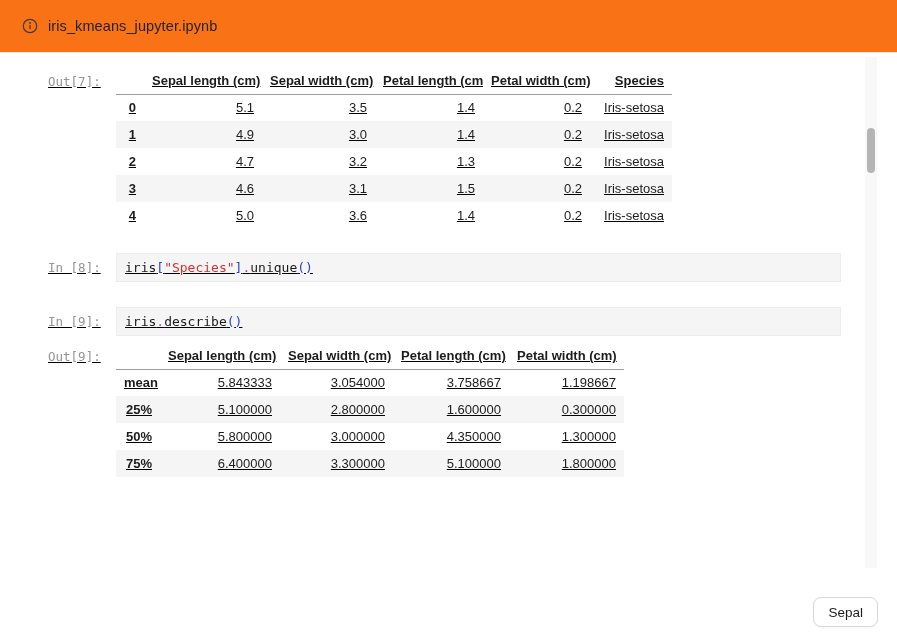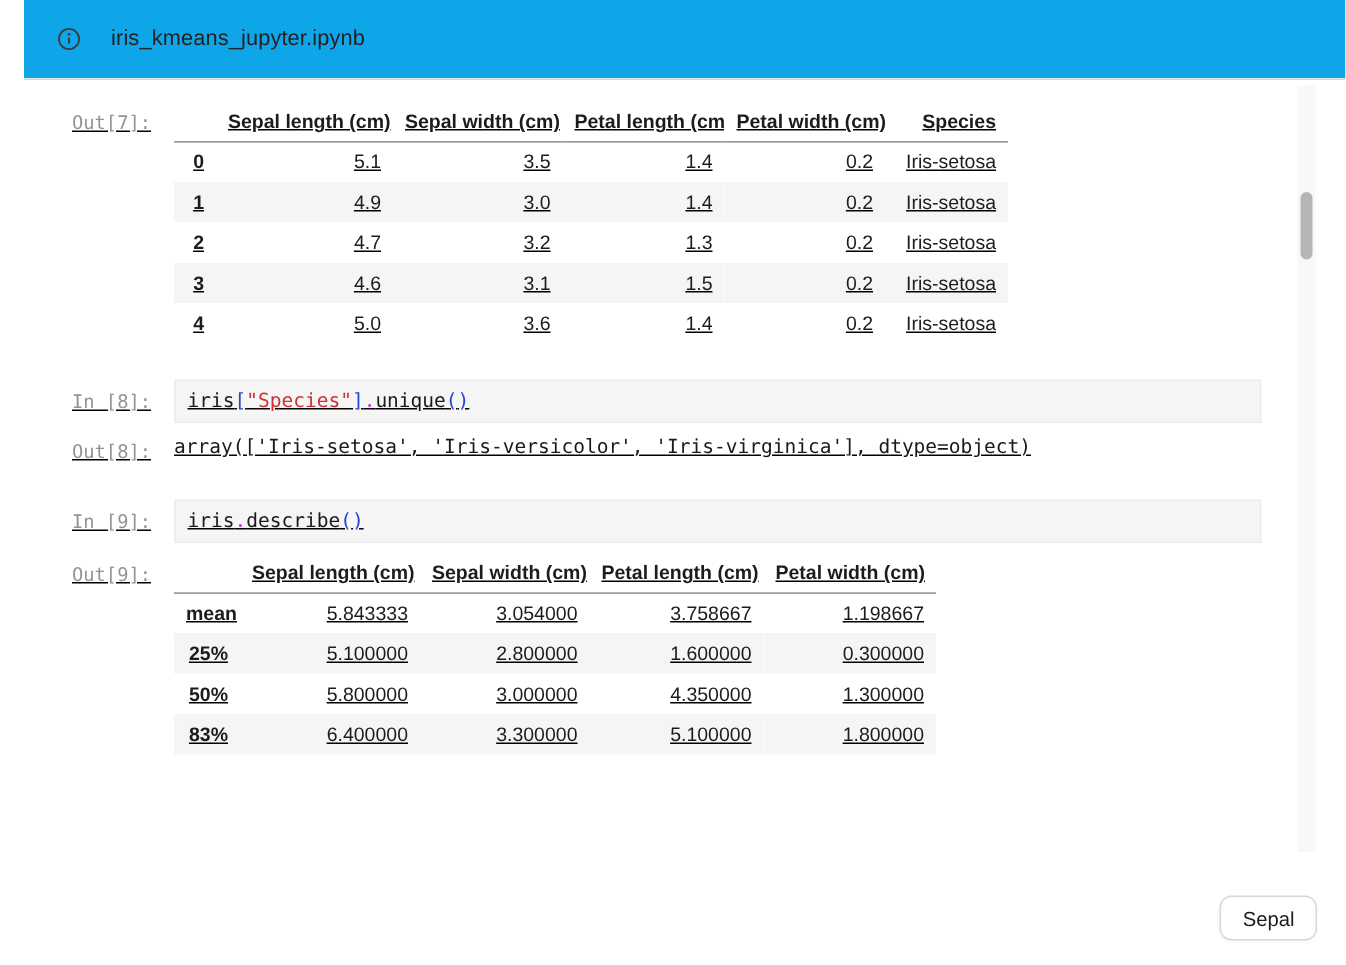--- a/index.html
+++ b/index.html
@@ -2,23 +2,23 @@
 <html><head>
 <meta charset="utf-8">
 <style>
   * { margin:0; padding:0; box-sizing:border-box; }
   html,body { width:897px; height:643px; overflow:hidden; background:#ffffff;
               font-family:"Liberation Sans", sans-serif; }
 
   .preview { position:relative; width:897px; height:643px; background:#fff; }
 
   
-  .hdr { position:absolute; top:0; left:16px; right:0; height:53px;
-         display:flex; align-items:center; gap:20px; padding-left:22px;
-         border-bottom:1px solid #e7e7e7; background:#0ea5e9; }
+  .hdr { position:absolute; top:0; left:0; right:0; height:53px;
+         display:flex; align-items:center; gap:10px; padding-left:22px;
+         border-bottom:1px solid #e7e7e7; background:#f97316; }
   .hdr .title { font-size:14.5px; font-weight:500; color:#232323; letter-spacing:.1px; }
   .info-ic { width:16px; height:16px; display:block; }
 
   
   .content { position:absolute; top:53px; left:0; right:56px; bottom:63px;
              padding:15px 0 0 48px; overflow:hidden;text-decoration:underline; }
 
   .cell { display:flex; align-items:flex-start; }
   .label { width:58px; flex:0 0 58px; font-family:"DejaVu Sans Mono","Liberation Mono",monospace;
            font-size:12.5px; color:#949494; white-space:pre; }
@@ -152,26 +152,20 @@
       </div>
     </div>
 
     <div class="cell mt-in8">
       <div class="label lbl-code">In [8]:</div>
       <div class="cell-body">
         <div class="code-box"><span style="color: rgb(26, 26, 26);">iris</span><span style="color: rgb(39, 69, 212);">[</span><span style="color: rgb(208, 49, 49);">"Species"</span><span style="color: rgb(39, 69, 212);">]</span><span style="color: rgb(178, 63, 196);">.</span><span style="color: rgb(26, 26, 26);">unique</span><span style="color: rgb(39, 69, 212);">(</span><span style="color: rgb(39, 69, 212);">)</span></div>
       </div>
     </div>
 
-    <div class="cell mt-out8">
-      <div class="label lbl-out">Out[8]:</div>
-      <div class="cell-body">
-        <div class="out-text">array(['Iris-setosa', 'Iris-versicolor', 'Iris-virginica'], dtype=object)</div>
-      </div>
-    </div>
 
     <div class="cell mt-in9">
       <div class="label lbl-code">In [9]:</div>
       <div class="cell-body">
         <div class="code-box"><span style="color: rgb(26, 26, 26);">iris</span><span style="color: rgb(178, 63, 196);">.</span><span style="color: rgb(26, 26, 26);">describe</span><span style="color: rgb(39, 69, 212);">(</span><span style="color: rgb(39, 69, 212);">)</span></div>
       </div>
     </div>
 
     <div class="cell mt-out9">
       <div class="label lbl-table">Out[9]:</div>
@@ -202,21 +196,21 @@
                 <td>0.300000</td>
               </tr>
               <tr>
                 <th>50%</th>
                 <td>5.800000</td>
                 <td>3.000000</td>
                 <td>4.350000</td>
                 <td>1.300000</td>
               </tr>
               <tr>
-                <th>83%</th>
+                <th>75%</th>
                 <td>6.400000</td>
                 <td>3.300000</td>
                 <td>5.100000</td>
                 <td>1.800000</td>
               </tr>
             </tbody>
           </table>
       </div>
     </div>
 

